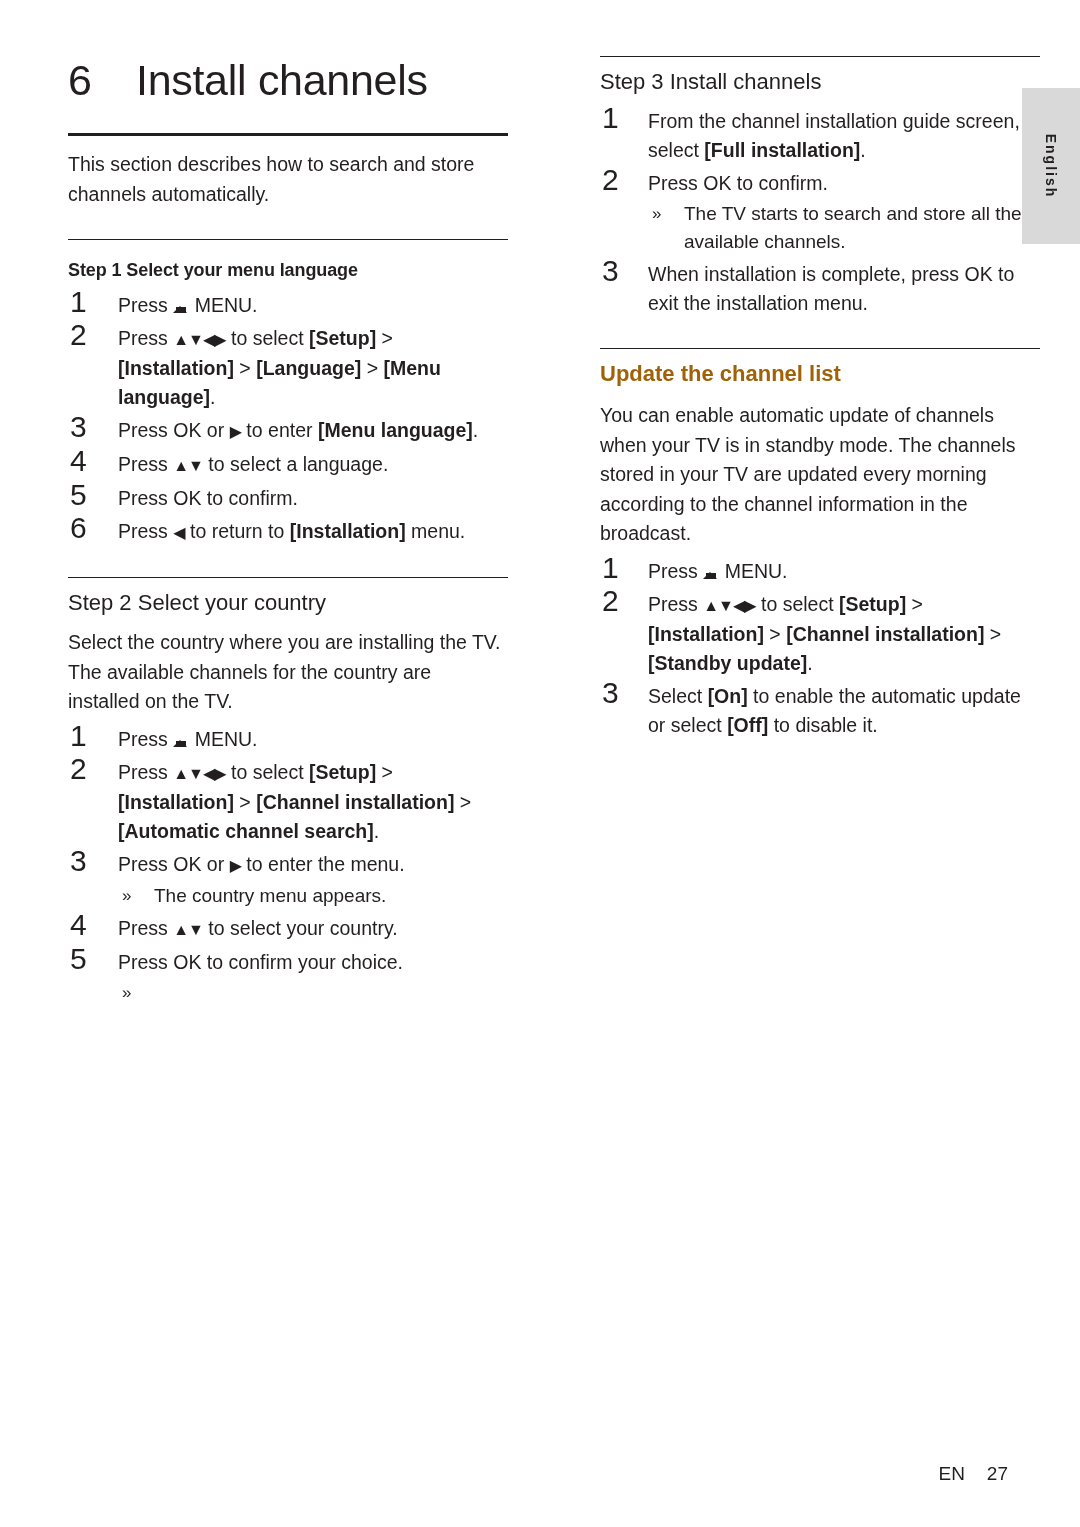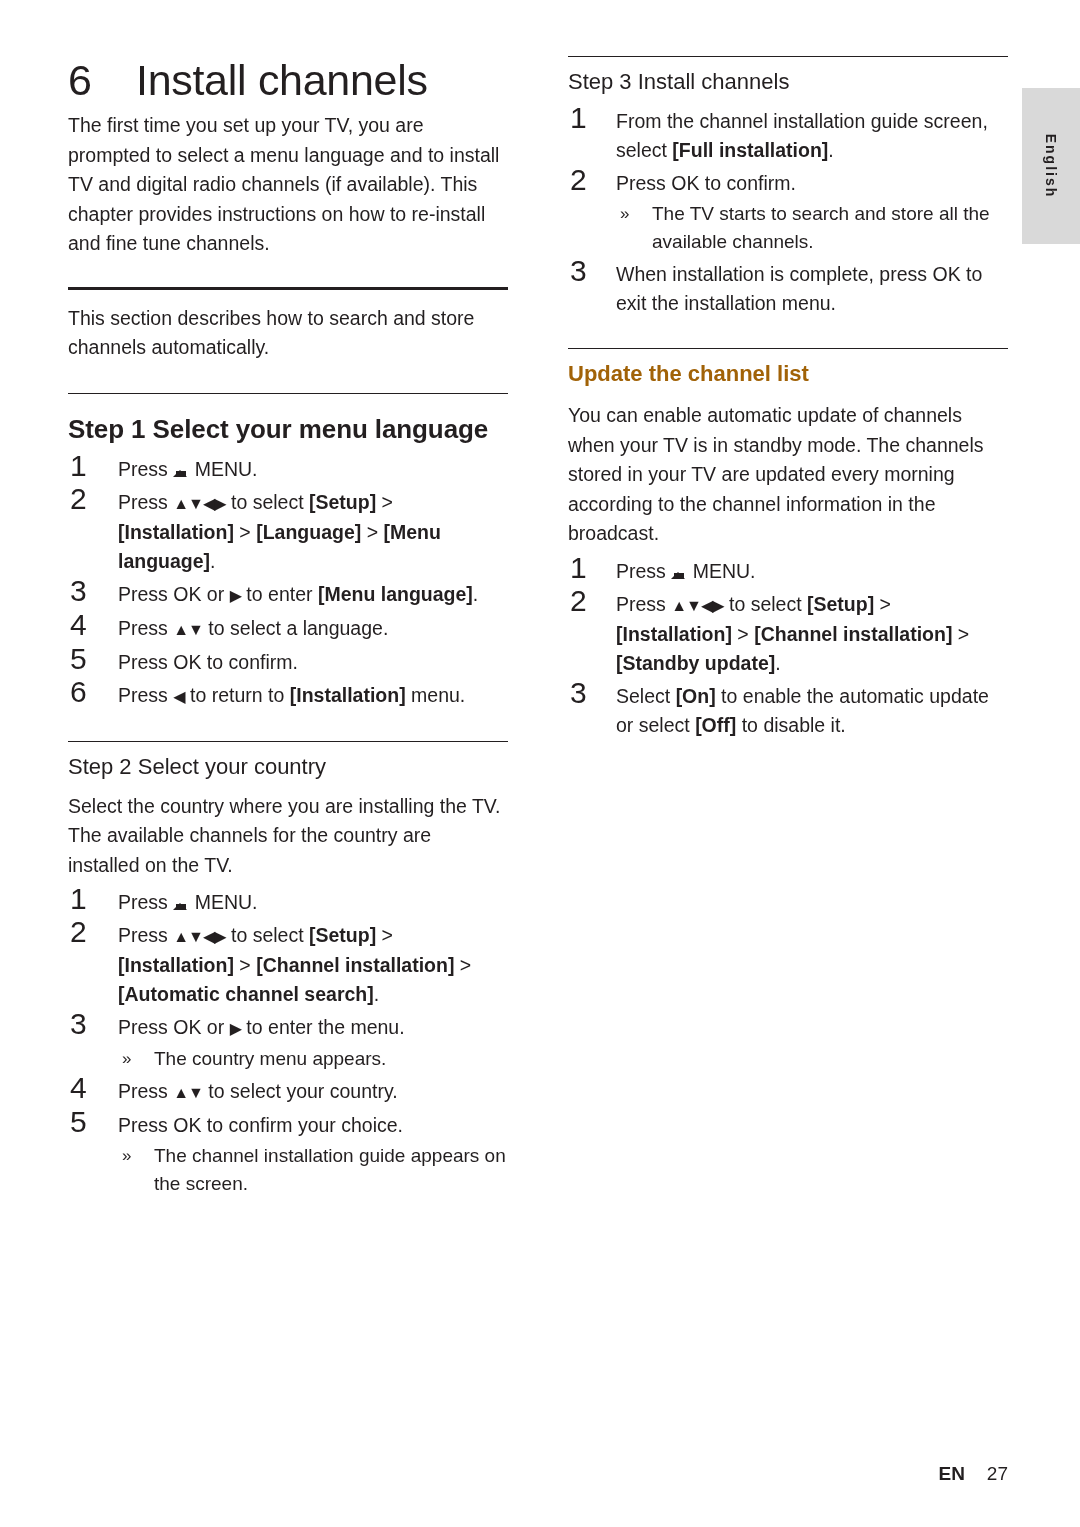--- a/index.html
+++ b/index.html
@@ -43,21 +43,21 @@
 
   
   .col-left {
     position: absolute;
     left: 68px;
     top: 56px;
     width: 440px;
   }
   .col-right {
     position: absolute;
-    left: 568px;
+    left: 600px;
     top: 56px;
     width: 440px;
   }
 
   
   .chapter {
     display: flex;
     align-items: baseline;
     margin-bottom: 6px;
   }
@@ -103,21 +103,21 @@
 
   
   h2.h-big {
     font-size: 31px;
     font-weight: 400;
     margin: 4px 0 18px 0;
     color: #231f20;
     letter-spacing: -0.2px;
   }
   h3.h-step {
-    font-size: 26px;
+    font-size: 18px;
     font-weight: 600;
     margin: 20px 0 10px 0;
     color: #231f20;
     letter-spacing: -0.1px;
   }
   h3.h-step .step-w {
     font-weight: 600;
   }
   h3.h-sub {
     font-size: 22px;
@@ -204,40 +204,39 @@
   .arrows { letter-spacing: -1px; font-size: 16px; }
 
   
   .footer {
     position: absolute;
     right: 72px;
     bottom: 42px;
     font-size: 19px;
     color: #231f20;
   }
-  .footer .en { font-weight: 700; margin-right: 22px; }
+  .footer .en { font-weight: 400; margin-right: 22px; }
   .footer .pg { font-weight: 400; }
 </style>
 </head>
 <body>
 
 <div class="page">
 
   <div class="side-tab">
     <span>English</span>
   </div>
 
   <div class="col-left">
 
     <div class="chapter">
       <div class="chapter-num">6</div>
       <div class="chapter-title">Install channels</div>
     </div>
 
-    <p class="body intro">The first time you set up your TV, you are prompted to select a menu language and to install TV and digital radio channels (if available). This chapter provides instructions on how to re-install and fine tune channels.</p>
 
     <hr class="rule-thick">
 
 
     <p class="body">This section describes how to search and store channels automatically.</p>
 
     <hr class="rule-thin">
 
     <h3 class="h-step">
       <span class="step-w">Step 1</span>
@@ -294,21 +293,21 @@
         <span>Press <span class="key">OK</span> or <span class="arrows">▶</span> to enter the menu.</span>
         <div class="subitem"><span class="guil">»</span><span>The country menu appears.</span></div>
       </li>
       <li>
         <span class="num">4</span>
         <span>Press <span class="arrows">▲▼</span> to select your country.</span>
       </li>
       <li>
         <span class="num">5</span>
         <span>Press <span class="key">OK</span> to confirm your choice.</span>
-        <div class="subitem"><span class="guil">»</span><span>The channel installation guide appears on the screen.</span></div>
+        <div class="subitem"><span class="guil">»</span></div>
       </li>
     </ol>
   </div>
 
   <div class="col-right">
 
     <hr class="rule-thin top">
 
     <h3 class="h-plain">
       <span>Step 3</span>

